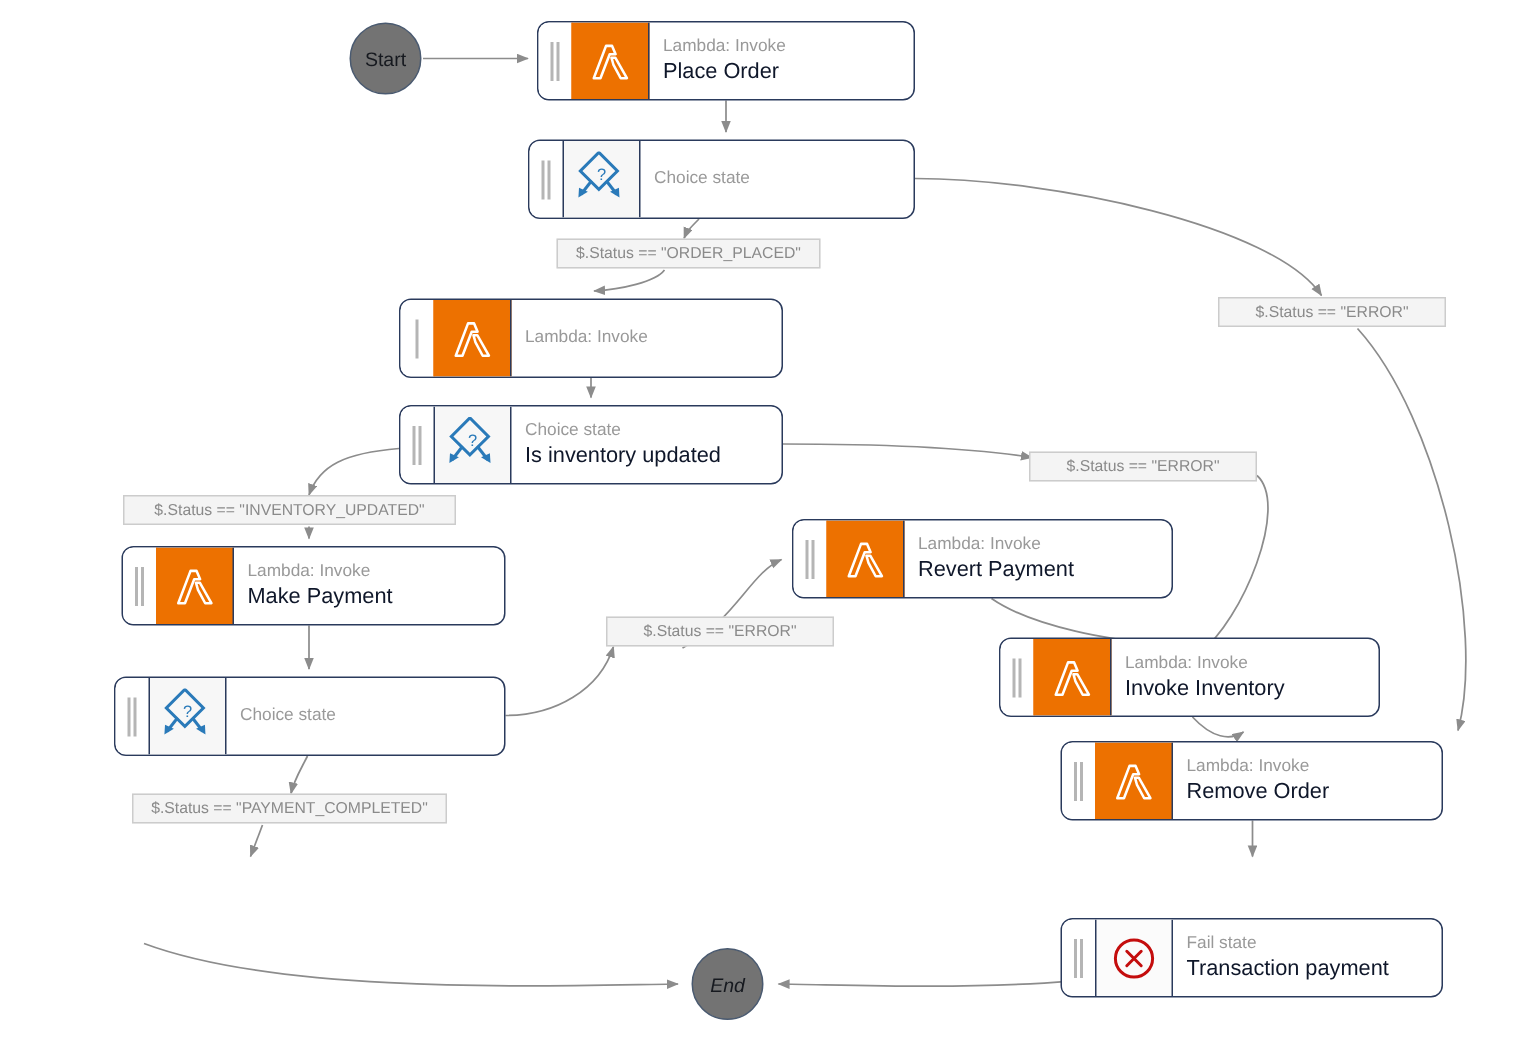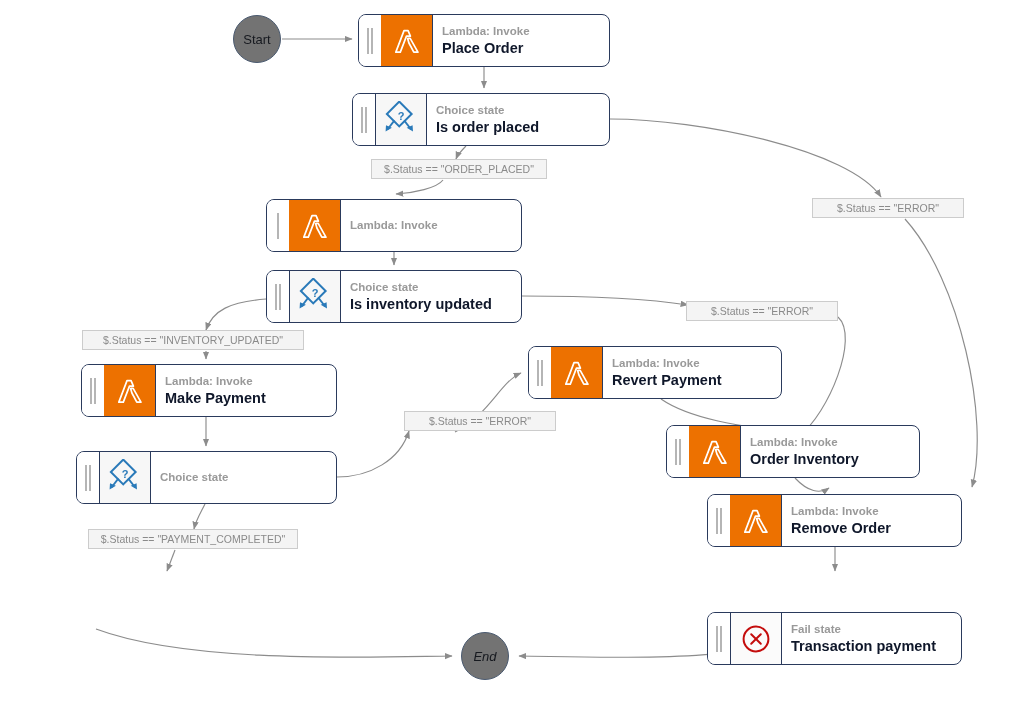--- a/index.html
+++ b/index.html
@@ -47,21 +47,20 @@
     position: absolute;
     height: 53px;
     box-sizing: border-box;
     border: 1.3px solid #2a3a5c;
     border-radius: 8px;
     background: #ffffff;
     display: flex;
     align-items: stretch;
     overflow: hidden;
     z-index: 3;
-    font-weight: bold;
   }
   .grip {
     width: 22px;
     flex: 0 0 22px;
     background: #ffffff;
     display: flex;
     align-items: center;
     justify-content: center;
     gap: 2px;
   }
@@ -213,21 +212,20 @@
             <path d="M13.4 19.5 L6.4 28.5"></path>
             <path d="M23.2 19.5 L30.2 28.5"></path>
           </g>
           <path d="M4.6 30.6 L5.0 24.2 L10.9 26.8 Z" fill="#2a7ab9"></path>
           <path d="M32.0 30.6 L31.6 24.2 L25.7 26.8 Z" fill="#2a7ab9"></path>
           <text x="20" y="19" font-family="Liberation Sans, sans-serif" font-size="11" fill="#2a7ab9" text-anchor="middle">?</text>
         </svg>
     </span>
     <span class="labels">
       <span class="kind">Choice state</span>
-      <span class="name">Is order placed</span>
     </span>
   </div>
 
   <div class="node" style="left:266px; top:199px; width:256px;">
     <span class="grip">
         <i></i>
       </span>
     <span class="icon-cell lambda">
       <svg width="34" height="34" viewBox="0 0 32 32">
           <g fill="none" stroke="#ffffff" stroke-width="1.6" stroke-linejoin="round">
@@ -333,21 +331,21 @@
     <span class="icon-cell lambda">
       <svg width="34" height="34" viewBox="0 0 32 32">
           <g fill="none" stroke="#ffffff" stroke-width="1.6" stroke-linejoin="round">
             <path d="M5.5 26.5 L13.2 6.2 L17.0 6.2 L19.2 11.4 L15.5 11.4 L9.7 26.5 Z"></path>
             <path d="M16.6 13.6 L19.0 13.6 L26.3 26.5 L22.4 26.5 L17.8 17.9 Z"></path>
           </g>
         </svg>
     </span>
     <span class="labels">
       <span class="kind">Lambda: Invoke</span>
-      <span class="name">Order Inventory</span>
+      <span class="name">Invoke Inventory</span>
     </span>
   </div>
 
   <div class="node" style="left:707px; top:494px; width:255px;">
     <span class="grip">
         <i></i>
         <i></i>
       </span>
     <span class="icon-cell lambda">
       <svg width="34" height="34" viewBox="0 0 32 32">

